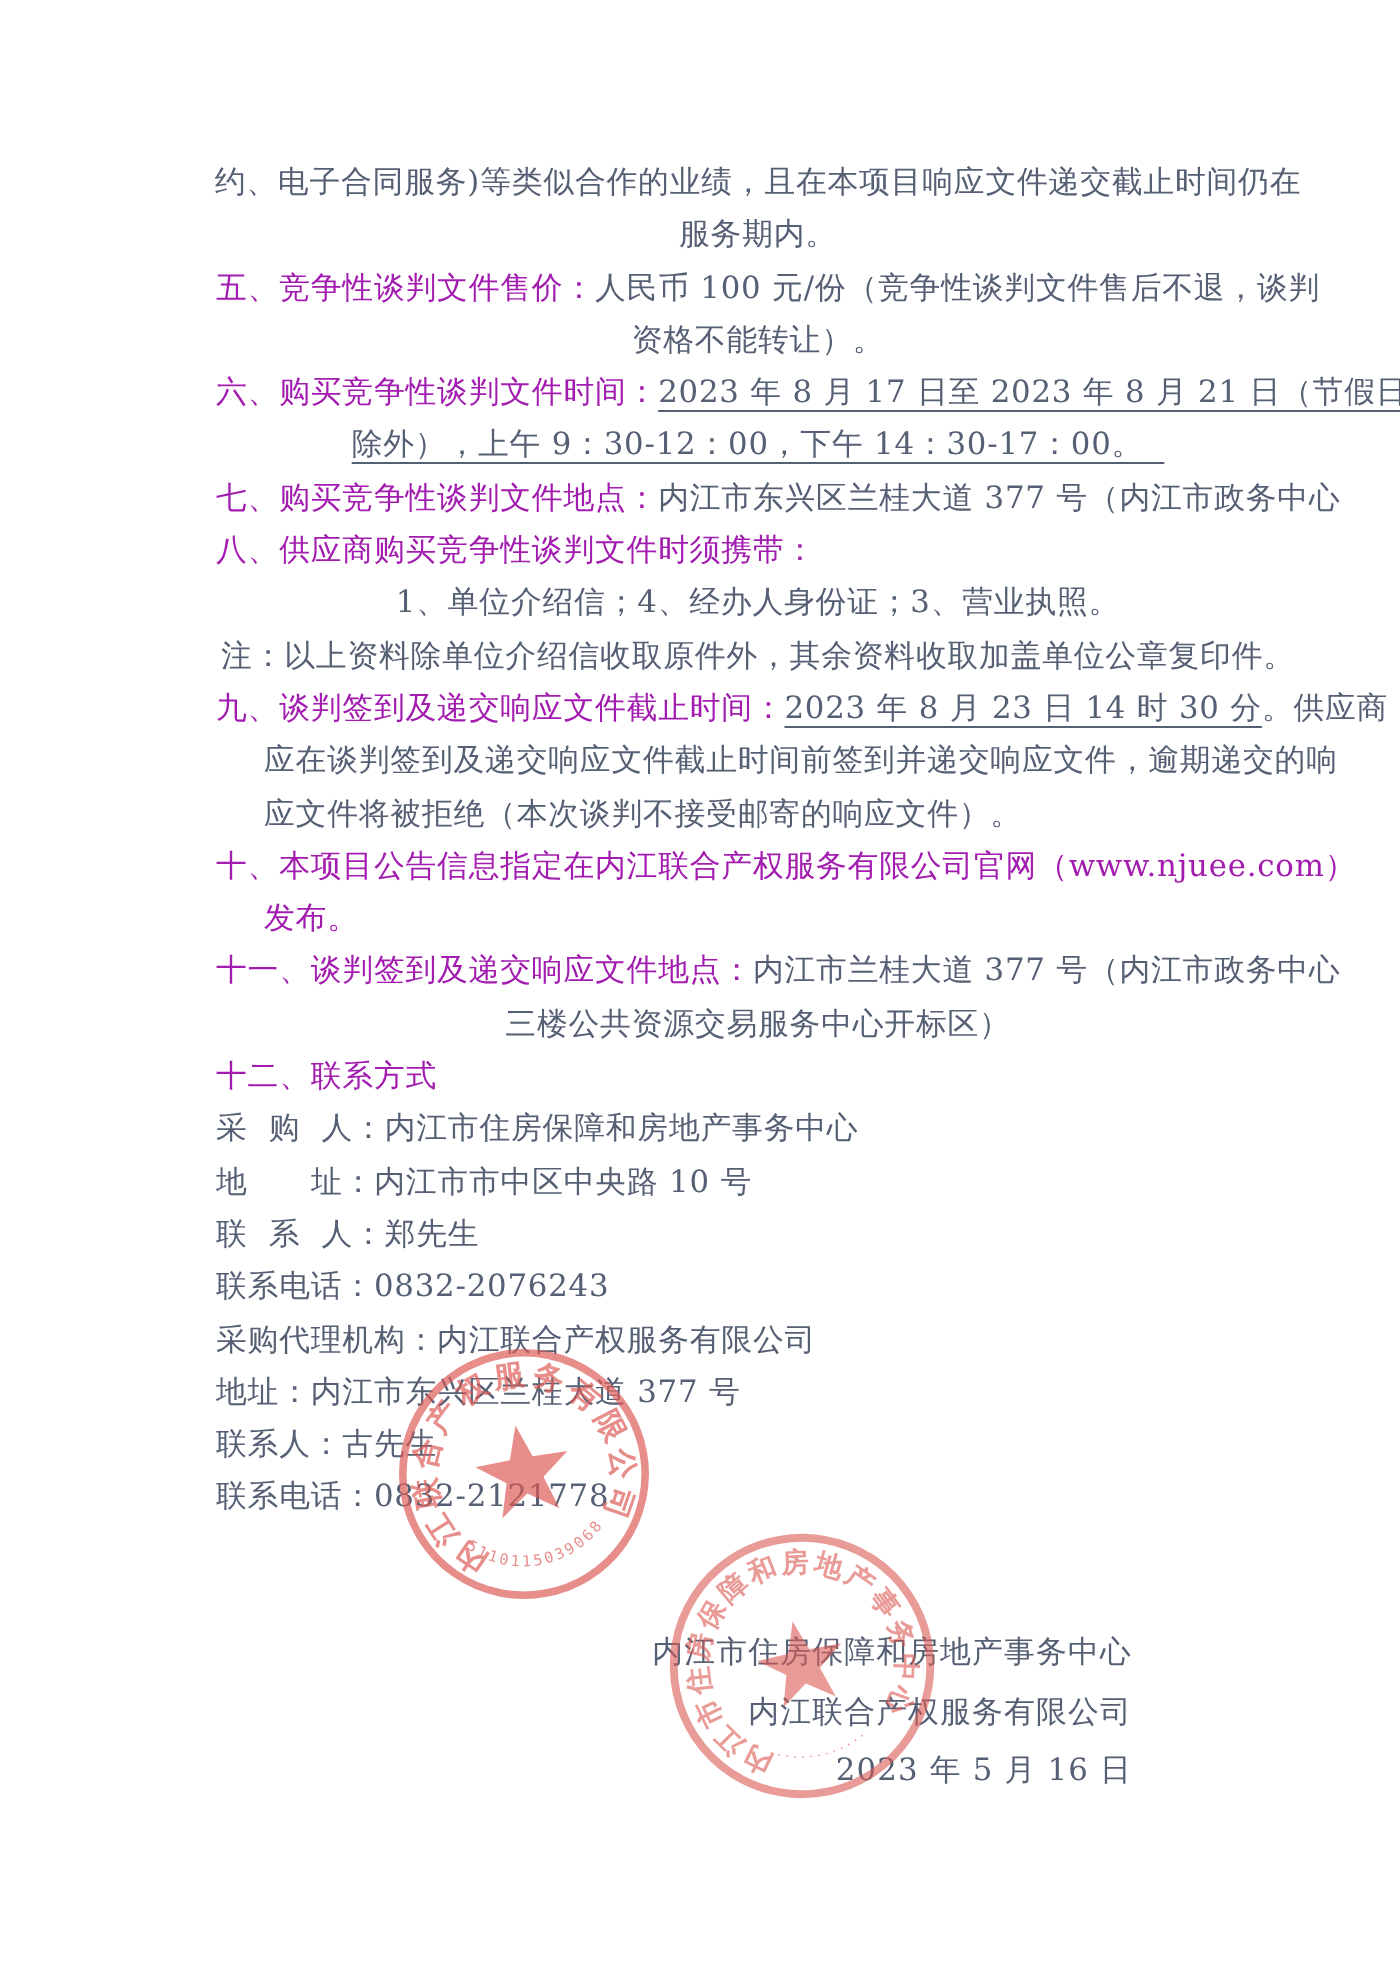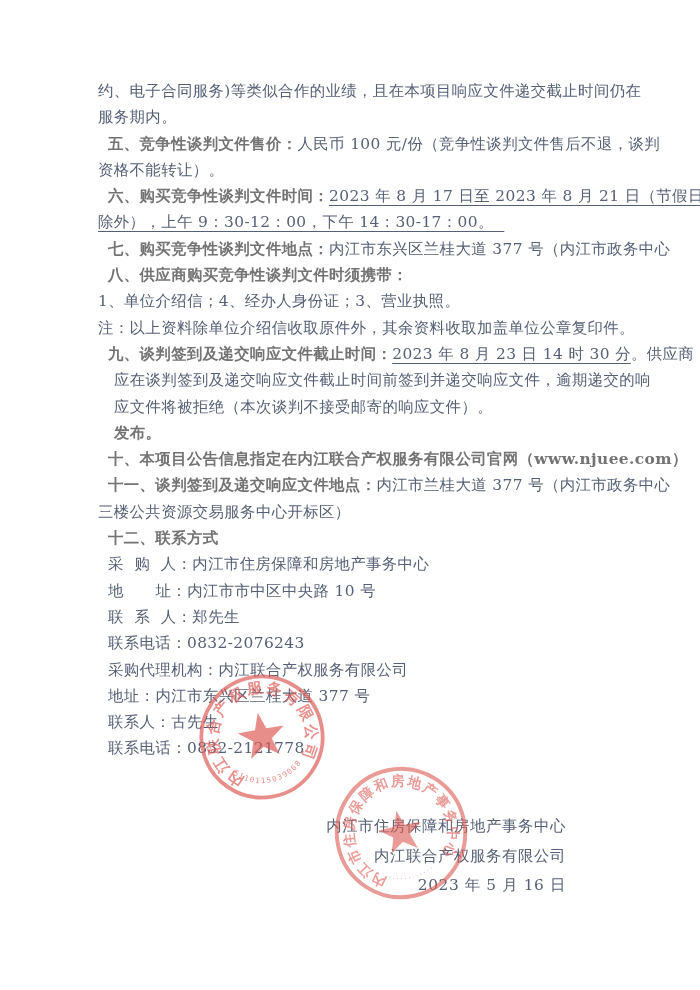--- a/index.html
+++ b/index.html
@@ -18,23 +18,23 @@
     width:560px;
   }
   .line {
     font-size:15.4px;
     line-height:26.3px;
     height:26.3px;
     white-space:pre;
     margin-left:8px;
     letter-spacing:0.4px;
   }
-  .line.out { margin-left:-2px; }
-  .line.in  { margin-left:14px; }
-  .b { font-weight:bold; color:#737373; }
+  .line.out { margin-left:-2px;text-align:center; }
+  .line.in  { margin-left:32px; }
+  .b { font-weight:normal; color:#a21caf; }
   .u { text-decoration:underline; text-underline-offset:4px; text-decoration-thickness:1px; }
   .lbl { }
   
   .signature {
     position:absolute;
     top:812px; right:134px;
     text-align:right;
     font-size:15.4px;
     line-height:29.5px;
     letter-spacing:0.6px;
@@ -66,22 +66,22 @@
   <div class="line"><span class="b">七、购买竞争性谈判文件地点：</span><span>内江市东兴区兰桂大道 377 号（内江市政务中心</span></div>
 
   <div class="line"><span class="b">八、供应商购买竞争性谈判文件时须携带：</span></div>
   <div class="line out"><span>1、单位介绍信；4、经办人身份证；3、营业执照。</span></div>
   <div class="line out"><span>注：以上资料除单位介绍信收取原件外，其余资料收取加盖单位公章复印件。</span></div>
 
   <div class="line"><span class="b">九、谈判签到及递交响应文件截止时间：</span><span class="u">2023 年 8 月 23 日 14 时 30 分</span><span>。供应商</span></div>
   <div class="line in"><span>应在谈判签到及递交响应文件截止时间前签到并递交响应文件，逾期递交的响</span></div>
   <div class="line in"><span>应文件将被拒绝（本次谈判不接受邮寄的响应文件）。</span></div>
 
+  <div class="line"><span class="b">十、本项目公告信息指定在内江联合产权服务有限公司官网（www.njuee.com）</span></div>
   <div class="line in"><span class="b">发布。</span></div>
-  <div class="line"><span class="b">十、本项目公告信息指定在内江联合产权服务有限公司官网（www.njuee.com）</span></div>
 
   <div class="line"><span class="b">十一、谈判签到及递交响应文件地点：</span><span>内江市兰桂大道 377 号（内江市政务中心</span></div>
   <div class="line out"><span>三楼公共资源交易服务中心开标区）</span></div>
 
   <div class="line"><span class="b">十二、联系方式</span></div>
 
   <div class="line"><span class="lbl">采  购  人：</span><span>内江市住房保障和房地产事务中心</span></div>
   <div class="line"><span class="lbl">地      址：</span><span>内江市市中区中央路 10 号</span></div>
   <div class="line"><span class="lbl">联  系  人：</span><span>郑先生</span></div>
   <div class="line"><span class="lbl">联系电话：</span><span>0832-2076243</span></div>

